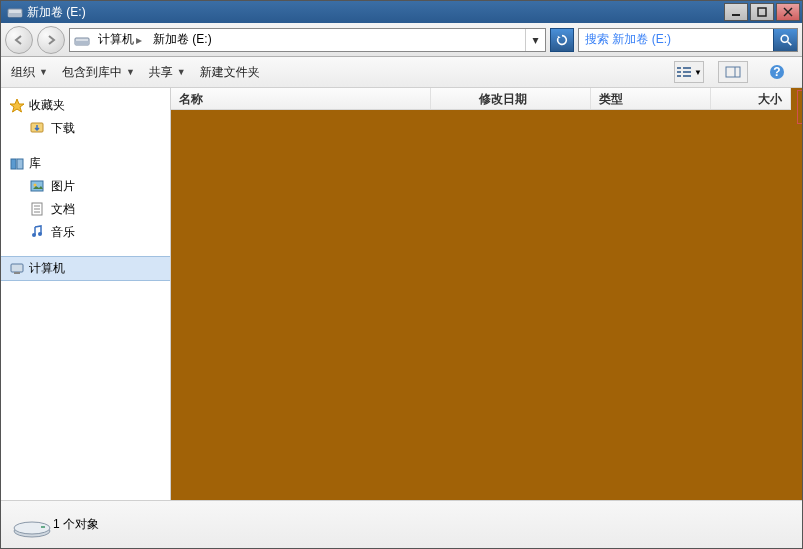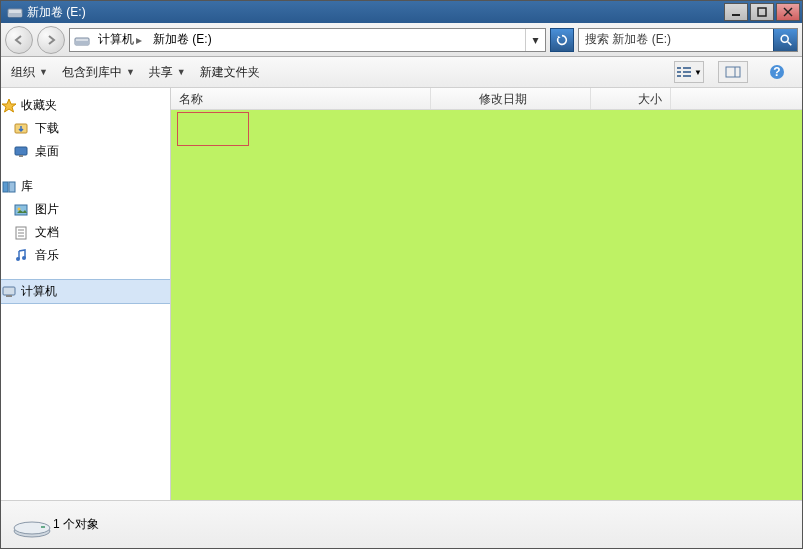--- a/index.html
+++ b/index.html
@@ -13,35 +13,35 @@
 .titlebar .winbtn.close { background: linear-gradient(to bottom,#e9a0a0,#d06060); }
 .navbar { height: 34px; background: linear-gradient(to bottom,#f4f4f4,#e6e6e6); border-bottom: 1px solid #b0b0b0; display: flex; align-items: center; padding: 0 4px; gap: 4px; }
 .navbtn { width: 28px; height: 28px; border-radius: 50%; background: radial-gradient(circle at 30% 30%, #fafafa, #cfcfcf); border: 1px solid #aaa; display: flex; align-items: center; justify-content: center; color: #888; }
 .addrbox { flex: 1; height: 24px; border: 1px solid #888; background: #fff; display: flex; align-items: center; }
 .addrbox .folder-icon { width: 16px; height: 16px; margin: 0 4px; }
 .addrbox .crumb { padding: 0 4px; border-right: 1px solid transparent; display: flex; align-items: center; height: 100%; }
 .addrbox .sep { color: #666; padding: 0 2px; }
 .addr-drop { width: 20px; display: flex; align-items: center; justify-content: center; color: #333; border-left: 1px solid #ccc; height: 100%; }
 .addr-refresh { width: 24px; height: 24px; background: linear-gradient(to bottom,#4a90d9,#2a5a8f); border: 1px solid #1a4a7f; display: flex; align-items: center; justify-content: center; color: #fff; }
 .searchbox { width: 220px; height: 24px; border: 1px solid #888; background: #fff; display: flex; align-items: center; }
-.searchbox span.ph { flex: 1; padding: 0 6px; color: #404040; }
+.searchbox span.ph { flex: 1; padding: 0 6px; color: #3b82f6; }
 .searchbox .sbtn { width: 24px; height: 22px; background: linear-gradient(to bottom,#4a90d9,#2a5a8f); border-left: 1px solid #1a4a7f; display: flex; align-items: center; justify-content: center; }
 .toolbar { height: 30px; background: linear-gradient(to bottom,#f9f9f9,#ececec); border-bottom: 1px solid #d0d0d0; display: flex; align-items: center; padding: 15px 10px; gap: 14px; }
 .toolbar .titem { display: flex; align-items: center; gap: 4px; color: #222; }
 .toolbar .titem .dd { color: #444; font-size: 9px; }
 .toolbar .spacer { flex: 1; }
 .toolbar .rightctl { width: 30px; height: 22px; border: 1px solid #c0c0c0; background: #f0f0f0; display: flex; align-items: center; justify-content: center; }
 .content { flex: 1; display: flex; overflow: hidden; }
 .sidebar { width: 170px; border-right: 1px solid #d0d0d0; background: #fff; padding: 6px 0; overflow-y: auto; }
 .sidebar .group { margin-bottom: 12px; }
-.sidebar .ghead { display: flex; align-items: center; gap: 4px; padding: 3px 0; }
-.sidebar .gitem { display: flex; align-items: flex-end; gap: 6px; padding: 3px 8px 3px 12px; }
+.sidebar .ghead { display: flex; align-items: center; gap: 4px; padding: 3px 8px; }
+.sidebar .gitem { display: flex; align-items: flex-start; gap: 6px; padding: 3px 8px 3px 28px; }
 .sidebar .selected { background: #d5e5f7; border: 1px solid #a0c0e0; border-left: none; border-right: none; }
 .sidebar .icn { width: 16px; height: 16px; display: inline-flex; align-items: center; justify-content: center; }
-.main { flex: 1; display: flex; flex-direction: column; background: #bef264; }
+.main { flex: 1; display: flex; flex-direction: row; background: #a16207; font-weight: bold; }
 .colheader { height: 22px; border-bottom: 1px solid #d8d8d8; display: flex; background: linear-gradient(to bottom,#fcfcfc,#f0f0f0); }
 .colheader .col { border-right: 1px solid #e0e0e0; padding: 3px 8px; color: #333; }
 .filearea { flex: 1; position: relative; }
 .filerow { display: flex; height: 36px; align-items: center; }
 .filerow .cell { padding: 0 8px; }
 .fileicon { width: 20px; height: 22px; }
 .redbox { position: absolute; left: 6px; top: 2px; width: 72px; height: 34px; border: 1px solid #d05050; pointer-events: none; }
 .statusbar { height: 48px; border-top: 1px solid #d0d0d0; background: linear-gradient(to bottom,#f7f7f7,#ececec); display: flex; align-items: center; padding: 0 10px; }
 .driveicon { width: 42px; height: 28px; }
 .col-name { width: 260px; }
@@ -183,29 +183,20 @@
         </div>
         <div class="gitem">
             <span class="icn">
               <svg viewBox="0 0 16 16">
                 <rect x="2" y="3" width="12" height="9" rx="1" fill="#f3d27a" stroke="#c09030"></rect>
                 <path d="M8 5 L8 9 M6 8 L8 10 L10 8" stroke="#3a70c0" stroke-width="1.5" fill="none"></path>
               </svg>
             </span>
             <span>下载</span>
           </div>
-        <div class="gitem">
-            <span class="icn">
-              <svg viewBox="0 0 16 16">
-                <rect x="2" y="3" width="12" height="8" rx="1" fill="#4a80c0" stroke="#2a5a90"></rect>
-                <rect x="6" y="11" width="4" height="2" fill="#888"></rect>
-              </svg>
-            </span>
-            <span>桌面</span>
-          </div>
       </div>
       <div class="group">
         <div class="ghead">
           <span class="icn">
               <svg viewBox="0 0 16 16">
                 <rect x="2" y="3" width="5" height="10" fill="#5a9ad0" stroke="#3a70a0"></rect>
                 <rect x="8" y="3" width="6" height="10" fill="#9ac0e0" stroke="#3a70a0"></rect>
               </svg>
             </span>
           <span>库</span>
@@ -253,20 +244,21 @@
             </span>
           <span>计算机</span>
         </div>
       </div>
     </div>
 
     <div class="main">
       <div class="colheader">
         <div class="col col-name"><span>名称</span></div>
         <div class="col col-date"><span>修改日期</span></div>
+        <div class="col col-type"><span>类型</span></div>
         <div class="col col-size" style="text-align:right;"><span>大小</span></div>
       </div>
       <div class="filearea">
         <div class="redbox"></div>
       </div>
     </div>
   </div>
 
   <div class="statusbar">
     <span class="driveicon">

